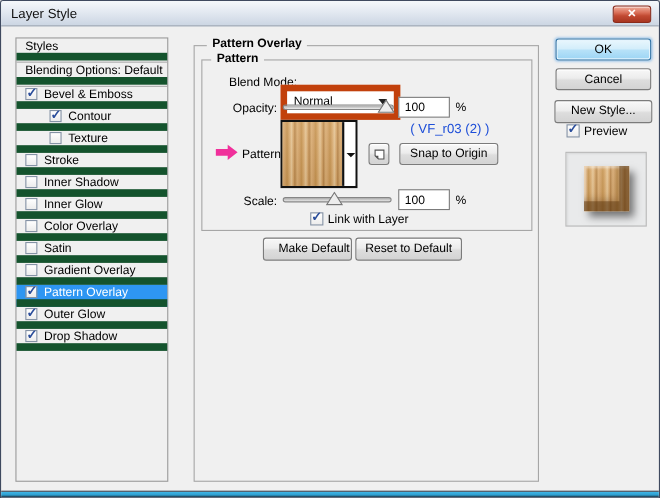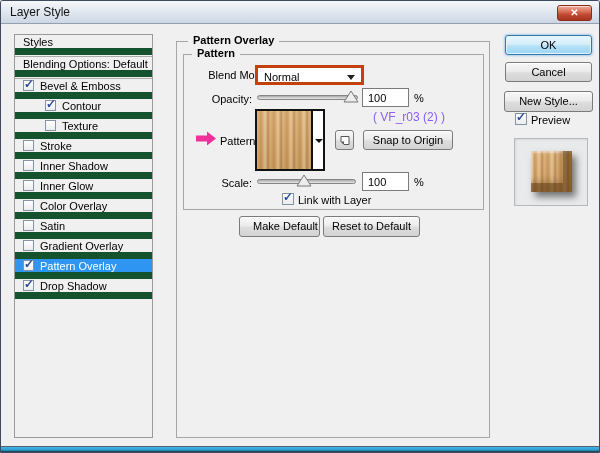--- a/index.html
+++ b/index.html
@@ -39,22 +39,22 @@
     border:1px solid #a6a6a6;}
   .innerbox{position:absolute;left:6px;top:12px;width:301px;height:156px;
     border:1px solid #a6a6a6;}
   .legend{position:absolute;top:-8px;left:11px;background:#f0f0f0;
     padding:0 5px;font-weight:bold;white-space:nowrap;}
   .legend.inner{left:8px;}
 
   .lbl{position:absolute;white-space:nowrap;}
   .rlbl{position:absolute;width:66px;text-align:right;white-space:nowrap;}
 
-  .dropdown{position:absolute;left:71px;top:10px;width:109px;height:20px;
-    background:#fff;border:3px solid #c2410c;padding-left:6px;line-height:18px;}
+  .dropdown{position:absolute;left:71px;top:22px;width:109px;height:32px;
+    background:#fff;border:6px solid #c2410c;padding-left:6px;line-height:18px;}
   .dropdown .darr{position:absolute;right:6px;top:7px;width:0;height:0;
     border-left:4px solid transparent;border-right:4px solid transparent;border-top:5px solid #222;}
 
   .track{position:absolute;height:5px;border:1px solid #858585;border-radius:3px;
     background:linear-gradient(#a9a9a9,#e8e8e8);}
   .thumb{position:absolute;}
 
   .field{position:absolute;width:47px;height:19px;background:#fff;border:1px solid #7b7b7b;
     font-family:"Liberation Sans",sans-serif;font-size:11px;padding:0 0 0 5px;}
 
@@ -147,20 +147,24 @@
       <div class="srow">
         <div class="cb"></div>
         <span>Gradient Overlay</span>
       </div>
       <div class="srow selected">
         <div class="cb checked"></div>
         <span>Pattern Overlay</span>
       </div>
       <div class="srow">
         <div class="cb checked"></div>
+        <span>Outer Glow</span>
+      </div>
+      <div class="srow">
+        <div class="cb checked"></div>
         <span>Drop Shadow</span>
       </div>
     </div>
 
   <div class="outerbox">
     <span class="legend">Pattern Overlay</span>
 
     <div class="innerbox">
       <span class="legend inner">Pattern</span>
 
@@ -191,21 +195,21 @@
         <div class="strip">
           <span class="darr"></span>
         </div>
       </div>
       <div class="btn minibtn">
         <svg width="13" height="13">
           <path d="M3 2.5 h8 v8 h-5 l-3 -3 z" fill="#ffffff" stroke="#555" stroke-width="1"></path>
           <path d="M3 7.5 l3 3 l0 -3 z" fill="#555"></path>
         </svg>
       </div>
-      <span class="annot" id="annot" style="color: #8b5cf6;">( VF_r03 (2) )</span>
+      <span class="annot" id="annot" style="color: #1d4ed8;">( VF_r03 (2) )</span>
       <div class="btn" style="position:absolute;left:179px;top:75px;width:90px;height:20px;">
         <span>Snap to Origin</span>
       </div>
 
       <span class="rlbl" style="left:2px;top:122px;">Scale:</span>
       <div class="track" style="left:73px;top:124px;width:99px;"></div>
       <div class="thumb" style="left:112px;top:119px;">
         <svg width="16" height="13">
             <polygon points="8,1 15,12 1,12" fill="#ededed" stroke="#777" stroke-width="1"></polygon>
           </svg>

